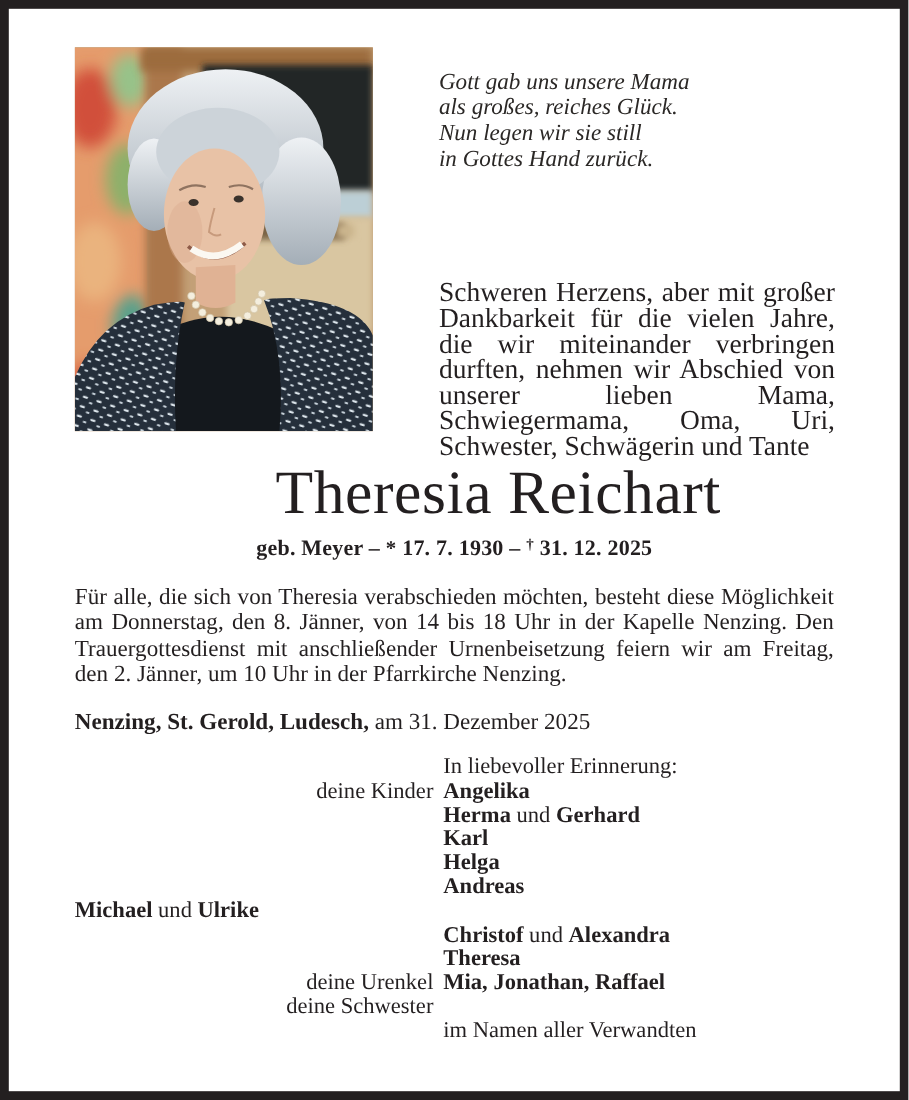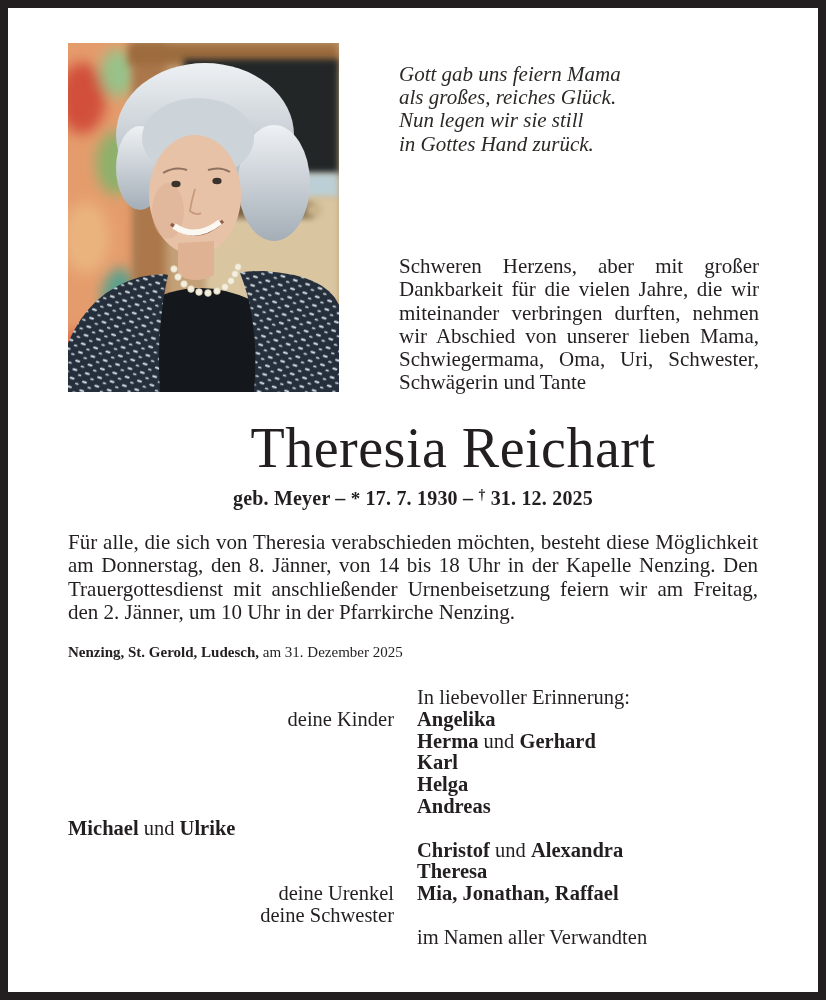--- a/index.html
+++ b/index.html
@@ -8,33 +8,33 @@
     font-family:"Liberation Serif","DejaVu Serif",serif;color:#231f20;
     overflow:hidden;
   }
   .frame{position:absolute;inset:0;border:8px solid #231f20;pointer-events:none;}
   .abs{position:absolute;}
 
   .photo{left:68px;top:43px;width:271px;height:349px;overflow:hidden;background:#c3a077;}
   .photo svg{display:block;width:100%;height:100%;}
 
   .verse{left:399px;top:63px;font-style:italic;font-size:21px;line-height:23.2px;color:#2b2826;}
-  .intro{left:399px;top:255px;width:360px;font-size:21px;line-height:23.3px;text-align:justify;}
+  .intro{left:399px;top:255px;width:360px;font-size:25px;line-height:23.3px;text-align:justify;}
 
   .name{left:0;top:418px;width:826px;text-align:center;font-size:56px;line-height:60px;letter-spacing:.5px;padding-left:40px;}
   .subtitle{left:0;top:487px;width:826px;text-align:center;font-size:20px;font-weight:bold;letter-spacing:.2px;}
   .subtitle .dagger{font-size:.68em;vertical-align:.42em;}
   .subtitle .star{font-size:.95em;}
 
   .announce{left:68px;top:531px;width:690px;font-size:21px;line-height:23.3px;text-align:justify;}
-  .dateline{left:68px;top:644px;width:690px;font-size:15px;}
+  .dateline{left:68px;top:644px;width:690px;font-size:21px;}
   .dateline .places{font-weight:bold;}
 
   .mourners{left:68px;top:687px;width:690px;font-size:20.5px;}
-  .m-row{display:grid;grid-template-columns:326px 1fr;column-gap:23px;line-height:21.8px;}
+  .m-row{display:grid;grid-template-columns:326px 1fr;column-gap:9px;line-height:21.8px;}
   .m-label{text-align:right;white-space:nowrap;}
   .m-names{text-align:left;white-space:nowrap;}
   .m-names b{font-weight:bold;}
 </style>
 </head>
 <body>
 
 <div class="frame"></div>
 
 <div class="abs photo">
@@ -105,21 +105,21 @@
         <circle cx="163" cy="238" r="3.4"></circle>
       <circle cx="167" cy="231" r="3.4"></circle>
         <circle cx="170" cy="224" r="3.4"></circle>
     </g>
     <path d="M0,349 L0,300 Q22,248 72,234 Q96,230 100,232 Q88,285 92,349 Z" fill="url(#speck)"></path>
     <path d="M271,349 L271,262 Q258,232 196,228 Q176,228 172,230 Q192,280 186,349 Z" fill="url(#speck)"></path>
   </svg>
 </div>
 
 <div class="abs verse">
-  <div>Gott gab uns feiern Mama</div>
+  <div>Gott gab uns unsere Mama</div>
   <div>als großes, reiches Glück.</div>
   <div>Nun legen wir sie still</div>
   <div>in Gottes Hand zurück.</div>
 </div>
 
 <div class="abs intro">Schweren Herzens, aber mit großer Dankbarkeit für die vielen Jahre, die wir miteinander verbringen durften, nehmen wir Abschied von unserer lieben Mama, Schwiegermama, Oma, Uri, Schwester, Schwägerin und Tante</div>
 
 <div class="abs name">Theresia Reichart</div>
 
 <div class="abs subtitle">

